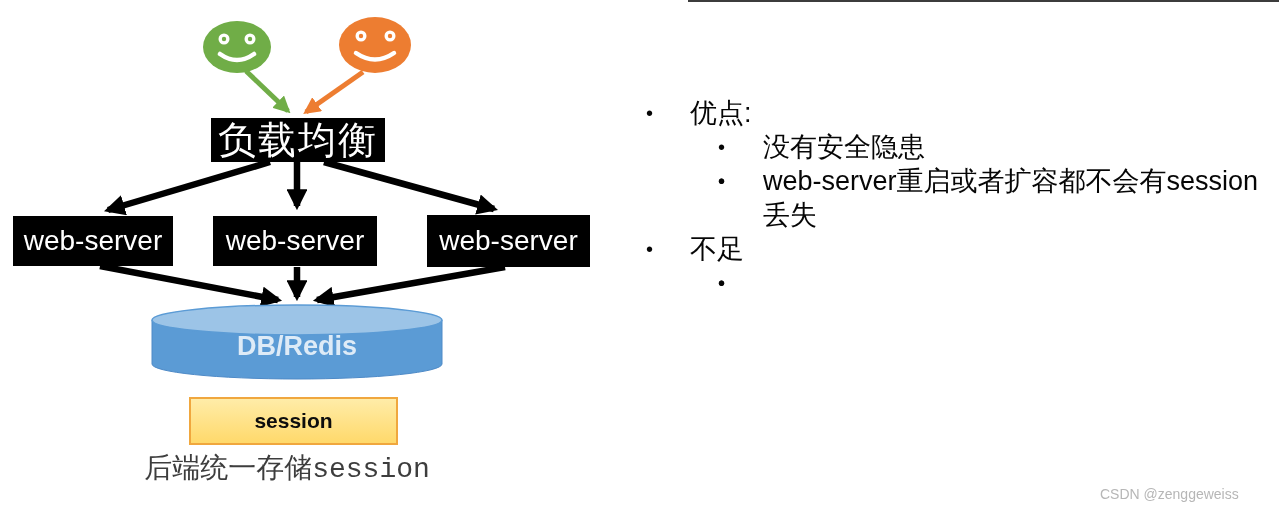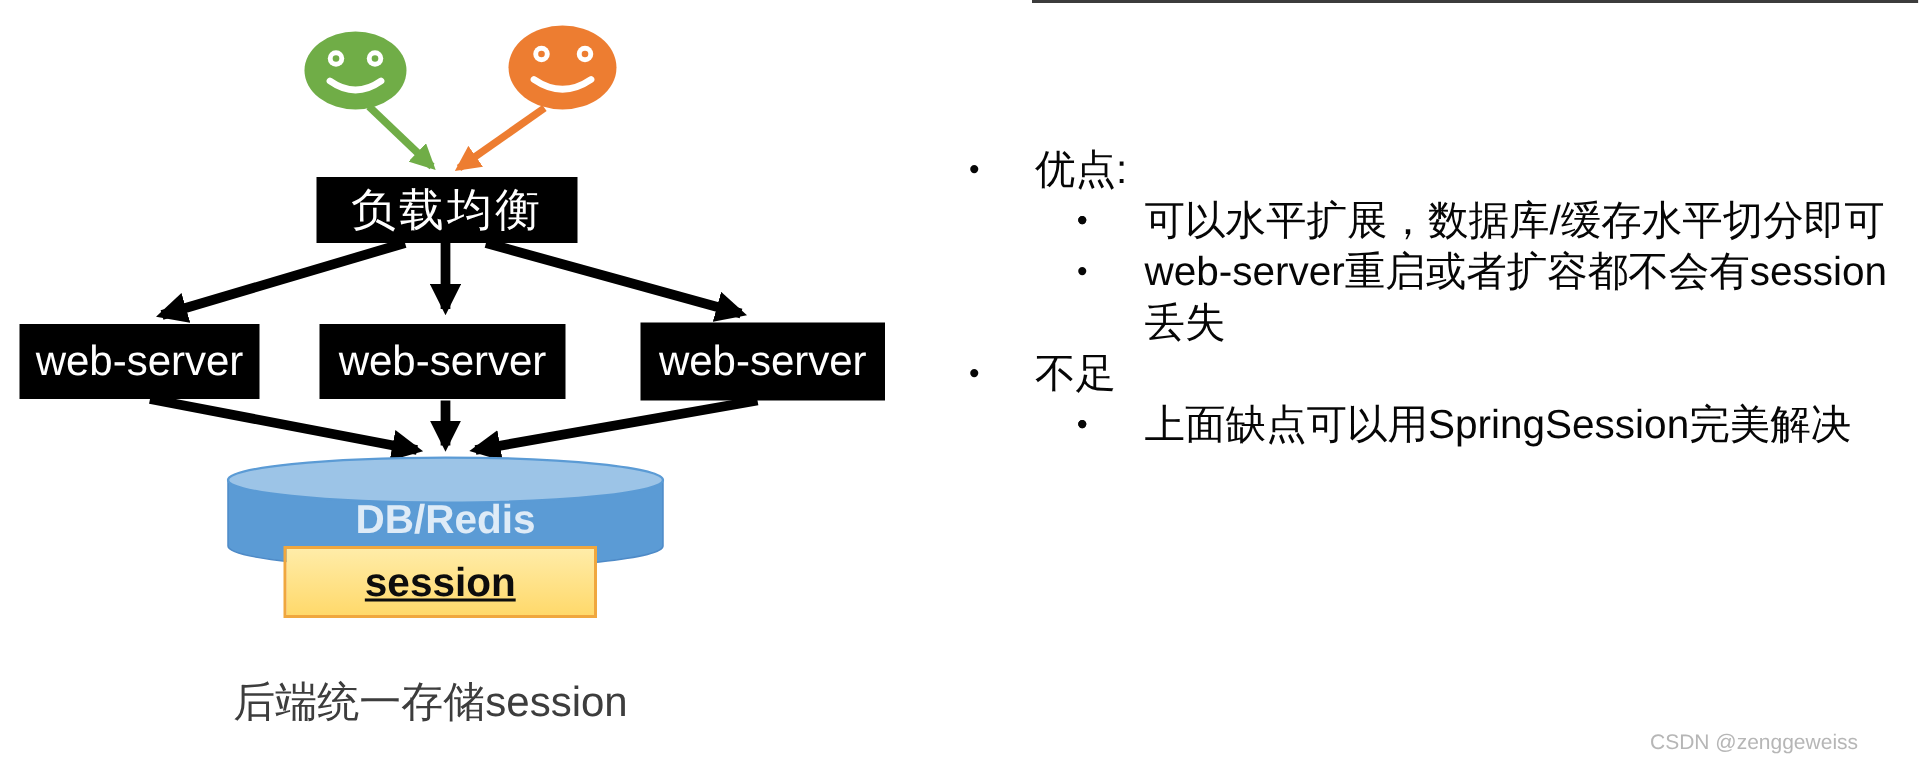--- a/index.html
+++ b/index.html
@@ -14,37 +14,37 @@
   .diagram { position:absolute; left:0; top:0; width:640px; height:512px; }
   .diagram svg { position:absolute; left:0; top:0; }
 
   .node {
     position:absolute; background:#000; color:#fff;
     display:flex; align-items:center; justify-content:center;
     text-align:center;
   }
   .lb   { left:211px; top:118px; width:174px; height:44px;
           font-family:"DejaVu Serif","Liberation Serif",serif;
-          font-size:30px; letter-spacing:2px; }
+          font-size:38px; letter-spacing:2px; }
   .ws   { font-size:28px; font-weight:500; }
   .ws1  { left:13px;  top:216px; width:160px; height:50px; }
   .ws2  { left:213px; top:216px; width:164px; height:50px; }
   .ws3  { left:427px; top:215px; width:163px; height:52px; }
 
   .session-box {
-    position:absolute; left:189px; top:364px; width:205px; height:44px;
+    position:absolute; left:189px; top:397px; width:205px; height:44px;
     background:linear-gradient(#ffeca8,#ffd96b);
     border:2px solid #f0a73e;
     display:flex; align-items:center; justify-content:center;
-    font-size:27px; font-weight:700; color:#0d0d0d;text-decoration:underline;
+    font-size:21px; font-weight:700; color:#0d0d0d;
   }
   .caption {
     position:absolute; left:127px; top:449px; width:320px;
     text-align:center; font-size:28px; color:#3d3d3d;
-    font-family:Liberation Sans, sans-serif;
+    font-family:Liberation Mono, monospace;
   }
 
   
   .notes {
     position:absolute; left:640px; top:96px; width:632px;
     font-size:27px; line-height:34px; color:#060606;
   }
   .bullet {
     position:absolute; top:0; font-size:20px; line-height:34px; color:#060606;
   }
@@ -133,37 +133,36 @@
   </div>
 
   <div class="notes">
 
     <div class="n1">
       <span class="bullet">•</span>
       <span>优点:</span>
     </div>
     <div class="n2">
       <span class="bullet">•</span>
+      <span>没有安全隐患</span>
     </div>
     <div class="n2">
       <span class="bullet">•</span>
-      <span>可以水平扩展，数据库/缓存水平切分即可</span>
     </div>
     <div class="n2">
       <span class="bullet">•</span>
       <span>web-server重启或者扩容都不会有session丢失</span>
     </div>
 
     <div class="n1">
       <span class="bullet">•</span>
       <span>不足</span>
     </div>
     <div class="n2">
       <span class="bullet">•</span>
     </div>
     <div class="n2">
       <span class="bullet">•</span>
-      <span>上面缺点可以用SpringSession完美解决</span>
     </div>
   </div>
 
   <div class="watermark">CSDN @zenggeweiss</div>
 </div>
 
 </body></html>

